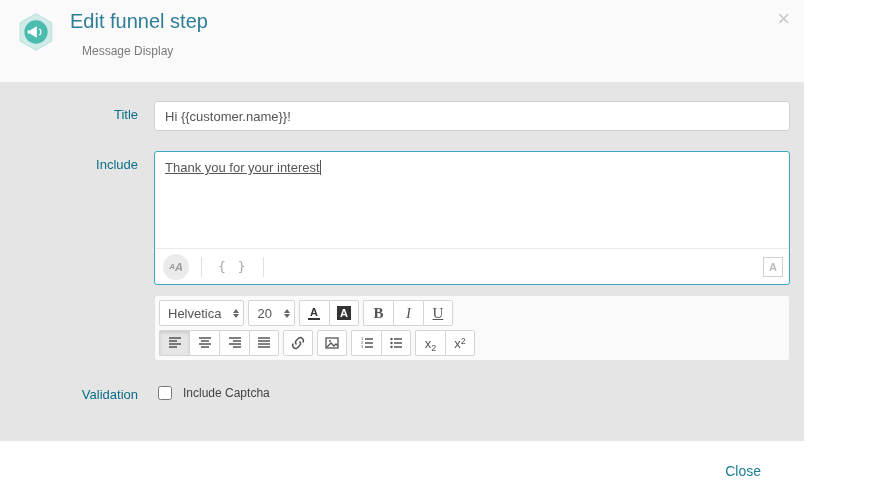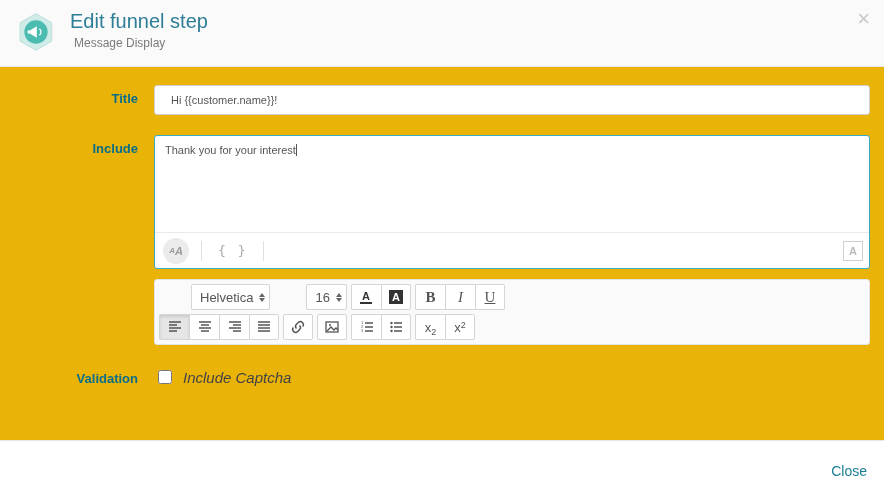--- a/index.html
+++ b/index.html
@@ -3,21 +3,21 @@
 <meta charset="utf-8">
 <style>
   * { box-sizing: border-box; }
   html, body {
     margin: 0; padding: 0;
     font-family: "Helvetica Neue", Helvetica, Arial, sans-serif;
     font-size: 13px;
     color: #555;
     background: #fff;
   }
-  .modal { width: 884px; height: 500px; background: #eab308; position: relative; }
+  .modal { width: 804px; height: 500px; background: #e5e5e5; position: relative; }
 
   
   .header {
     background: #fafafa;
     border-bottom: 1px solid #e8e8e8;
     padding: 10px 16px 12px 16px;
     display: flex;
     align-items: flex-start;
     position: relative;
   }
@@ -31,21 +31,21 @@
   .hdr-title {
     font-size: 20px;
     font-weight: 400;
     color: #2d7e96;
     line-height: 1.1;
     margin: 0 0 2px 0;
   }
   .hdr-subtitle {
     font-size: 12px;
     color: #7a7a7a;
-    margin: 4px;
+    margin: 12px;
   }
   .close-x {
     position: absolute;
     right: 14px; top: 8px;
     font-size: 22px;
     color: #c8c8c8;
     cursor: pointer;
     line-height: 1;
   }
 
@@ -58,49 +58,50 @@
     align-items: flex-start;
     margin-bottom: 20px;
   }
   .row-label {
     width: 140px;
     flex: 0 0 140px;
     text-align: right;
     padding-right: 16px;
     padding-top: 6px;
     color: #0b6e87;
-    font-weight: 700;
+    font-weight: 400;
     font-size: 13px;
   }
   .row-control { flex: 1; }
 
   .text-input {
     width: 100%;
     height: 30px;
-    padding: 4px 16px;
+    padding: 4px 10px;
     border: 1px solid #cfcfcf;
     border-radius: 3px;
-    font-size: 11px;
+    font-size: 13px;
     color: #555;
     outline: none;
   }
 
   
   .editor-outer {
     border: 1px solid #3aa9c2;
     border-radius: 3px;
     background: #fff;
   }
   .editor-text {
     min-height: 96px;
     padding: 8px 10px;
-    font-size: 11px;
+    font-size: 13px;
     color: #555;
     outline: none;
     position: relative;
+    text-decoration: underline;
   }
   .text-caret {
     border-right: 1px solid #555;
     padding-right: 0;
   }
   .editor-strip {
     border-top: 1px solid #eaeaea;
     height: 36px;
     display: flex;
     align-items: center;
@@ -168,21 +169,21 @@
     height: 26px;
     border-radius: 2px;
     display: inline-flex;
     align-items: center;
     justify-content: center;
     cursor: pointer;
     color: #555;
     font-size: 13px;
     padding: 0 6px;
   }
-  .tb-select { padding: 0 4px 0 8px; gap: 6px; margin-left: 32px; }
+  .tb-select { padding: 0 4px 0 8px; gap: 12px; }
   .tb-select .caret {
     display: inline-flex; flex-direction: column; gap: 1px;
   }
   .caret span {
     width: 0; height: 0;
     border-left: 3px solid transparent;
     border-right: 3px solid transparent;
   }
   .caret .up { border-bottom: 4px solid #666; }
   .caret .dn { border-top: 4px solid #666; }
@@ -203,33 +204,33 @@
   .group .tb-btn:last-child  { border-top-right-radius: 2px; border-bottom-right-radius: 2px; border-right-width: 1px; }
 
   
   .check-wrap {
     display: flex; align-items: center; gap: 8px;
     padding-top: 2px;
   }
   .check-wrap input[type=checkbox] {
     width: 14px; height: 14px; cursor: pointer;
   }
-  .check-label { font-size: 15px; color: #444; cursor: pointer; font-style: italic; }
+  .check-label { font-size: 12px; color: #444; cursor: pointer; }
 
   
   .footer {
     position: absolute;
     left: 0; right: 0; bottom: 0;
     border-top: 1px solid #e6e6e6;
     height: 60px;
     display: flex;
     align-items: center;
     justify-content: flex-end;
     gap: 32px;
-    padding: 0 9px;
+    padding: 0 35px;
     background: #fff;
   }
   .btn-close-txt {
     color: #1b7d96;
     cursor: pointer;
     font-size: 14px;
     padding: 6px 8px;
   }
   .btn-update {
     background: #317e96;
@@ -291,21 +292,21 @@
 
           <div class="tb-row">
             <div class="tb-select">
               <span>Helvetica</span>
               <span class="caret">
                   <span class="up"></span>
                   <span class="dn"></span>
                 </span>
             </div>
             <div class="tb-select">
-              <span>16</span>
+              <span>20</span>
               <span class="caret">
                   <span class="up"></span>
                   <span class="dn"></span>
                 </span>
             </div>
             <span class="group">
               <div class="tb-btn icon-only">
                 <svg width="16" height="16" viewBox="0 0 16 16">
                   <text x="8" y="11" text-anchor="middle" font-size="11" font-weight="700" fill="#333">A</text>
                   <rect x="2" y="13" width="12" height="2" fill="#333"></rect>

